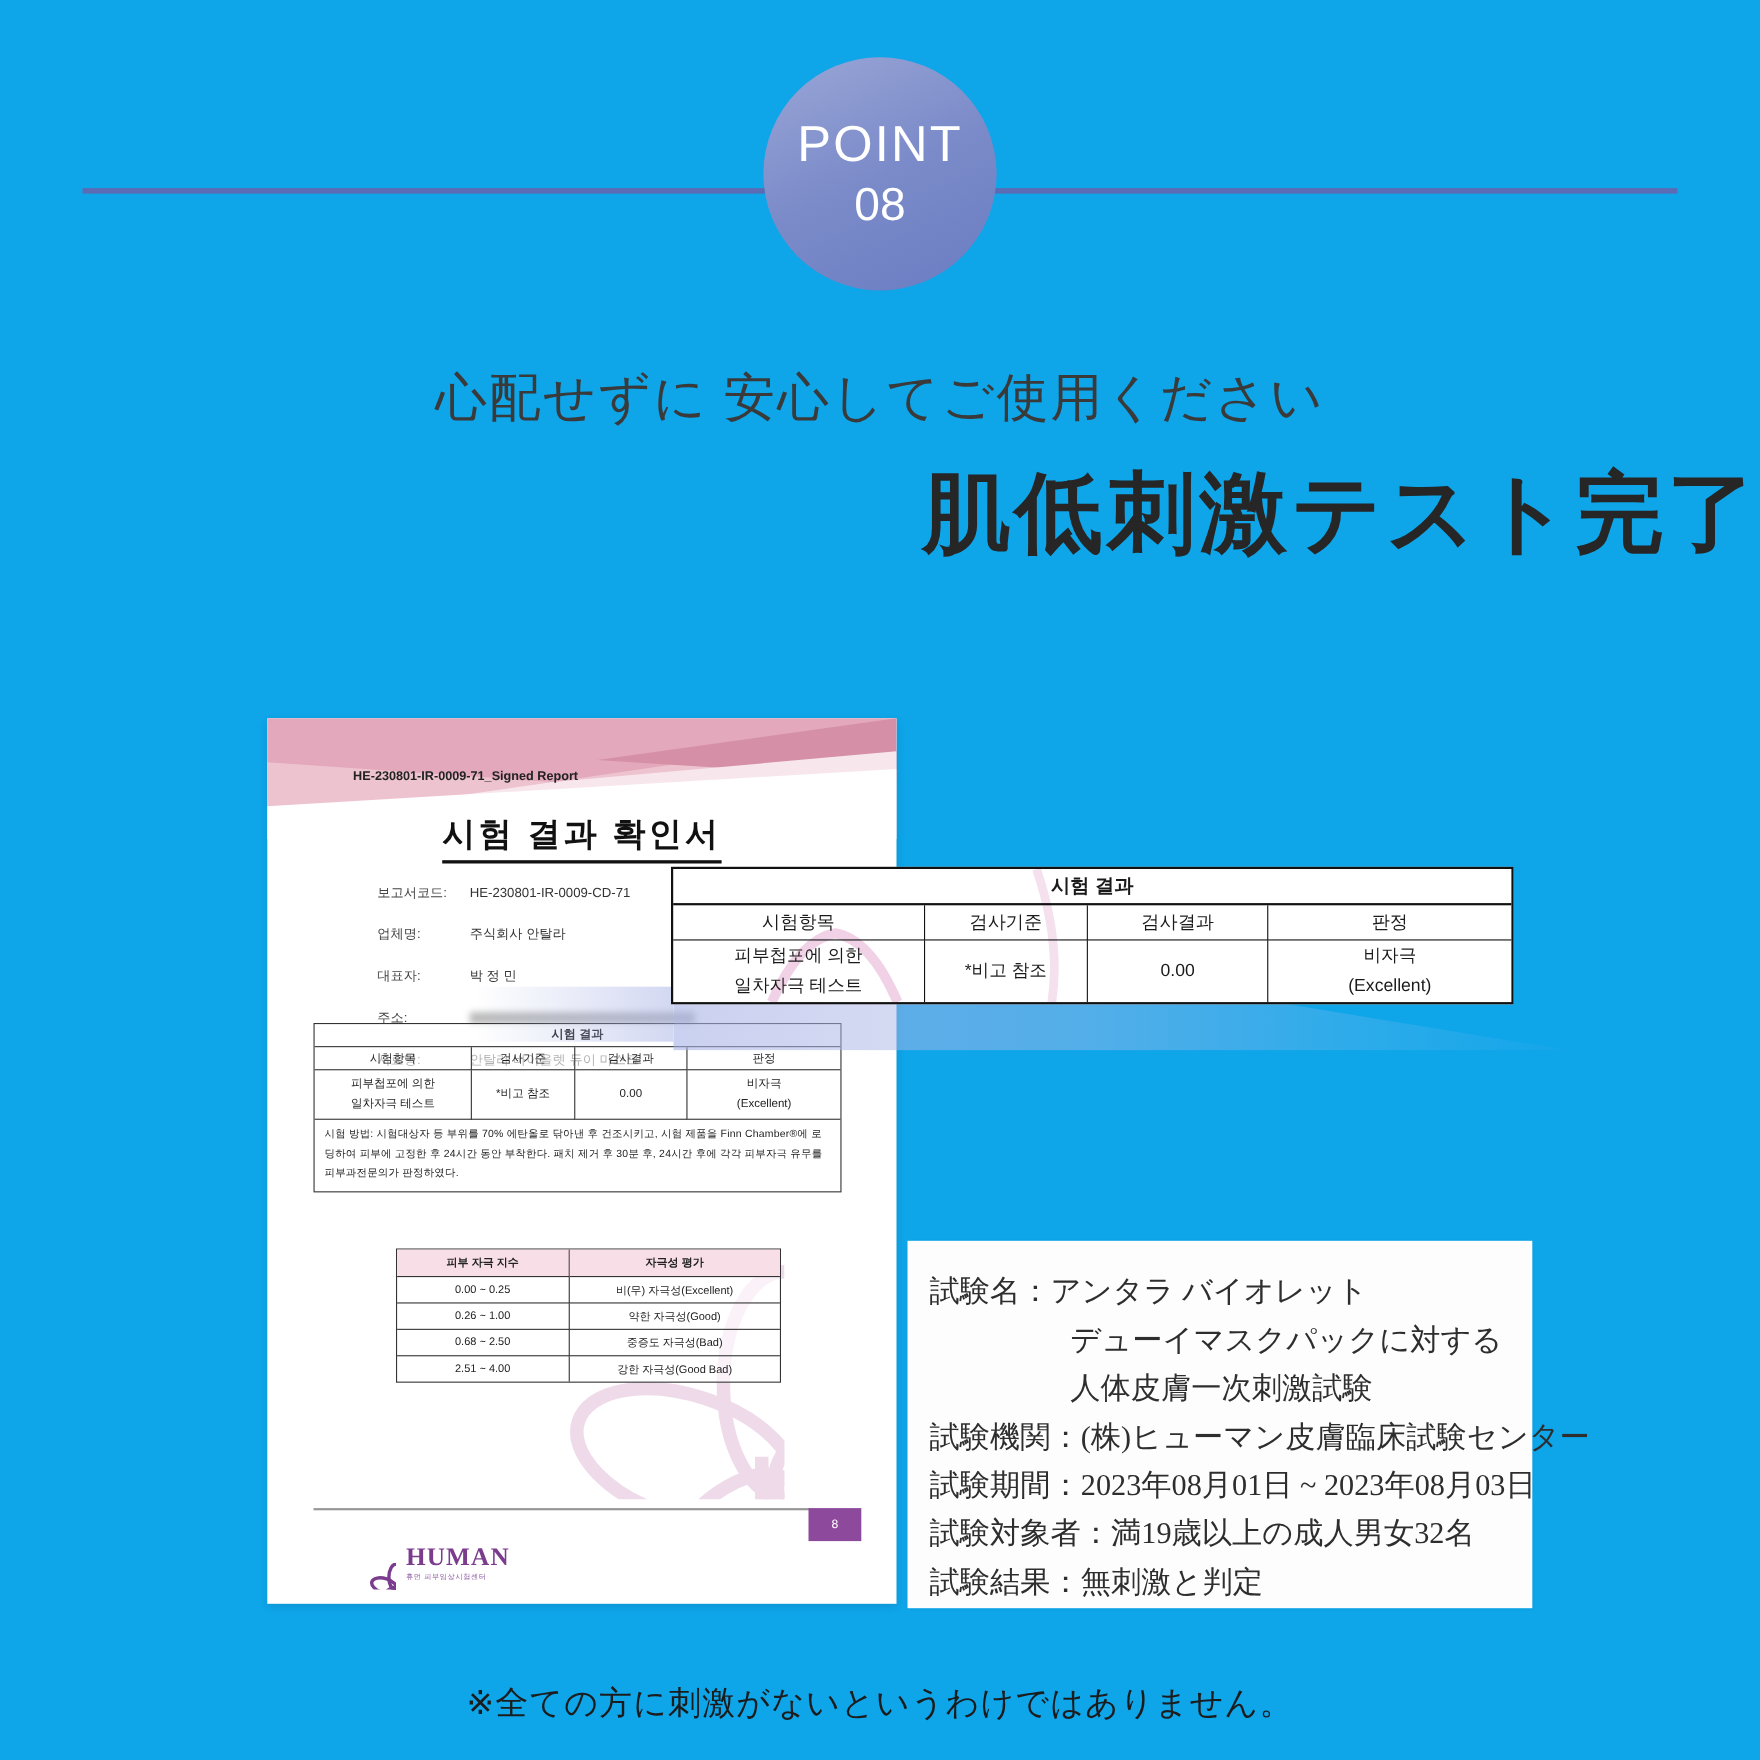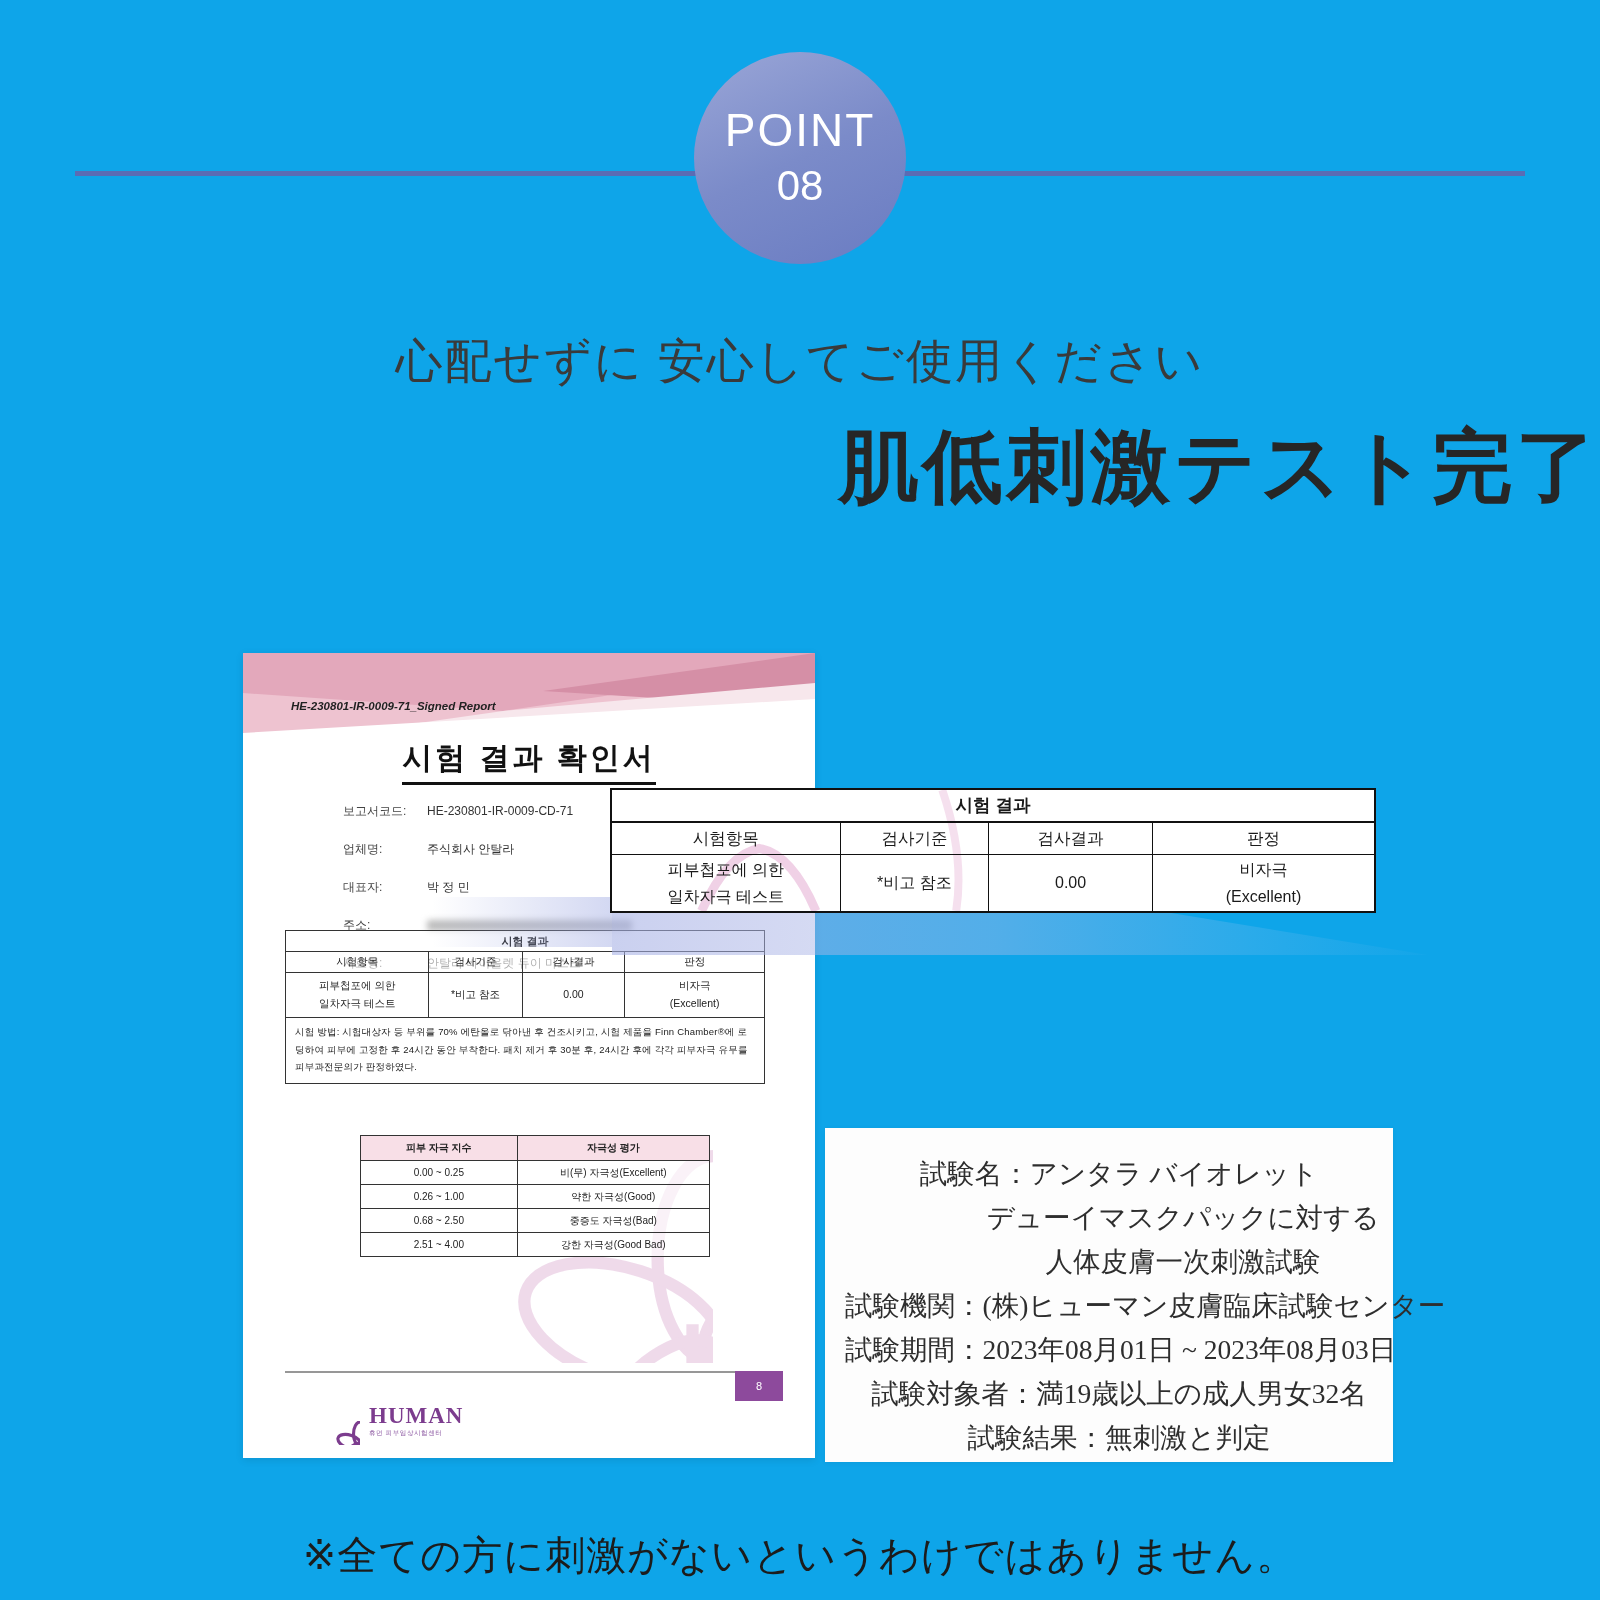--- a/index.html
+++ b/index.html
@@ -18,21 +18,21 @@
   .serif{font-family:"Liberation Serif","DejaVu Serif",serif;}
   .subtitle{position:absolute;top:330px;left:0;width:100%;text-align:center;
     font-size:47px;color:#3a3a3a;letter-spacing:2px;}
   .title{position:absolute;top:414px;left:0;width:100%;text-align:right;
     font-size:80px;color:#262626;letter-spacing:4px;font-weight:700;}
 
   
   .cert{position:absolute;left:243px;top:653px;width:572px;height:805px;background:#fff;
         box-shadow:0 2px 8px rgba(0,0,0,0.10);z-index:1;}
   .cert-head{position:absolute;top:0;left:0;width:572px;height:110px;}
-  .cert-file{position:absolute;top:47px;left:48px;font-size:11.5px;font-style:italic;font-weight:bold;color:#222;}
+  .cert-file{position:absolute;top:47px;left:78px;font-size:11.5px;font-weight:bold;color:#222;}
   .cert-title-wrap{position:absolute;top:85px;left:0;width:100%;text-align:center;}
   .cert-title{display:inline-block;font-size:30px;font-weight:bold;color:#111;letter-spacing:3px;
     border-bottom:3px solid #111;padding-bottom:3px;}
   .watermark{position:absolute;left:60px;top:280px;width:410px;height:430px;color:#dcaed2;opacity:.45;
     stroke-width:6px;z-index:0;}
 
   .fields{position:absolute;left:57px;top:150px;width:505px;font-size:12px;color:#333;z-index:1;}
   .frow{position:relative;height:38px;margin-left:43px;}
   .flabel{display:inline-block;width:84px;color:#444;}
   .fvalue{display:inline-block;color:#333;}
@@ -88,24 +88,24 @@
   .callout-band{position:absolute;left:612px;top:905px;width:850px;height:50px;z-index:2;
     background:linear-gradient(to right,rgba(167,177,229,0.60) 0%,rgba(177,187,233,0.42) 45%,rgba(192,202,240,0.16) 75%,rgba(200,210,245,0) 100%);
     clip-path:polygon(0 0,60% 0,96% 100%,0 100%);}
   .callout-haze{position:absolute;left:432px;top:897px;width:180px;height:50px;z-index:2;
     background:linear-gradient(to left,rgba(167,177,229,0.5),rgba(167,177,229,0));}
 
   
   .info-box{position:absolute;left:825px;top:1128px;width:568px;height:334px;background:#fdfdfd;
     box-sizing:border-box;padding:24px 0 0 20px;font-family:"Liberation Serif","DejaVu Serif",serif;
     font-size:27.5px;color:#2e2e2e;z-index:2;box-shadow:0 1px 5px rgba(0,0,0,0.06);}
-  .info-line{line-height:1.6;white-space:nowrap;text-align:center;}
+  .info-line{line-height:1.6;white-space:nowrap;}
   .info-line.indent{padding-left:128px;}
 
-  .disclaimer{position:absolute;top:1528px;left:0;width:100%;text-align:center;font-size:40px;
+  .disclaimer{position:absolute;top:1528px;left:0;width:100%;text-align:center;font-size:30px;
     color:#1c1c1c;letter-spacing:1px;}
 </style>
 </head>
 <body>
 
 <svg width="0" height="0" style="position:absolute">
   <symbol id="flower" viewBox="-100 -100 200 200">
     <g fill="none" stroke="currentColor">
       <ellipse cx="0" cy="-46" rx="27" ry="50"></ellipse>
       <ellipse cx="0" cy="-46" rx="27" ry="50" transform="rotate(72)"></ellipse>

